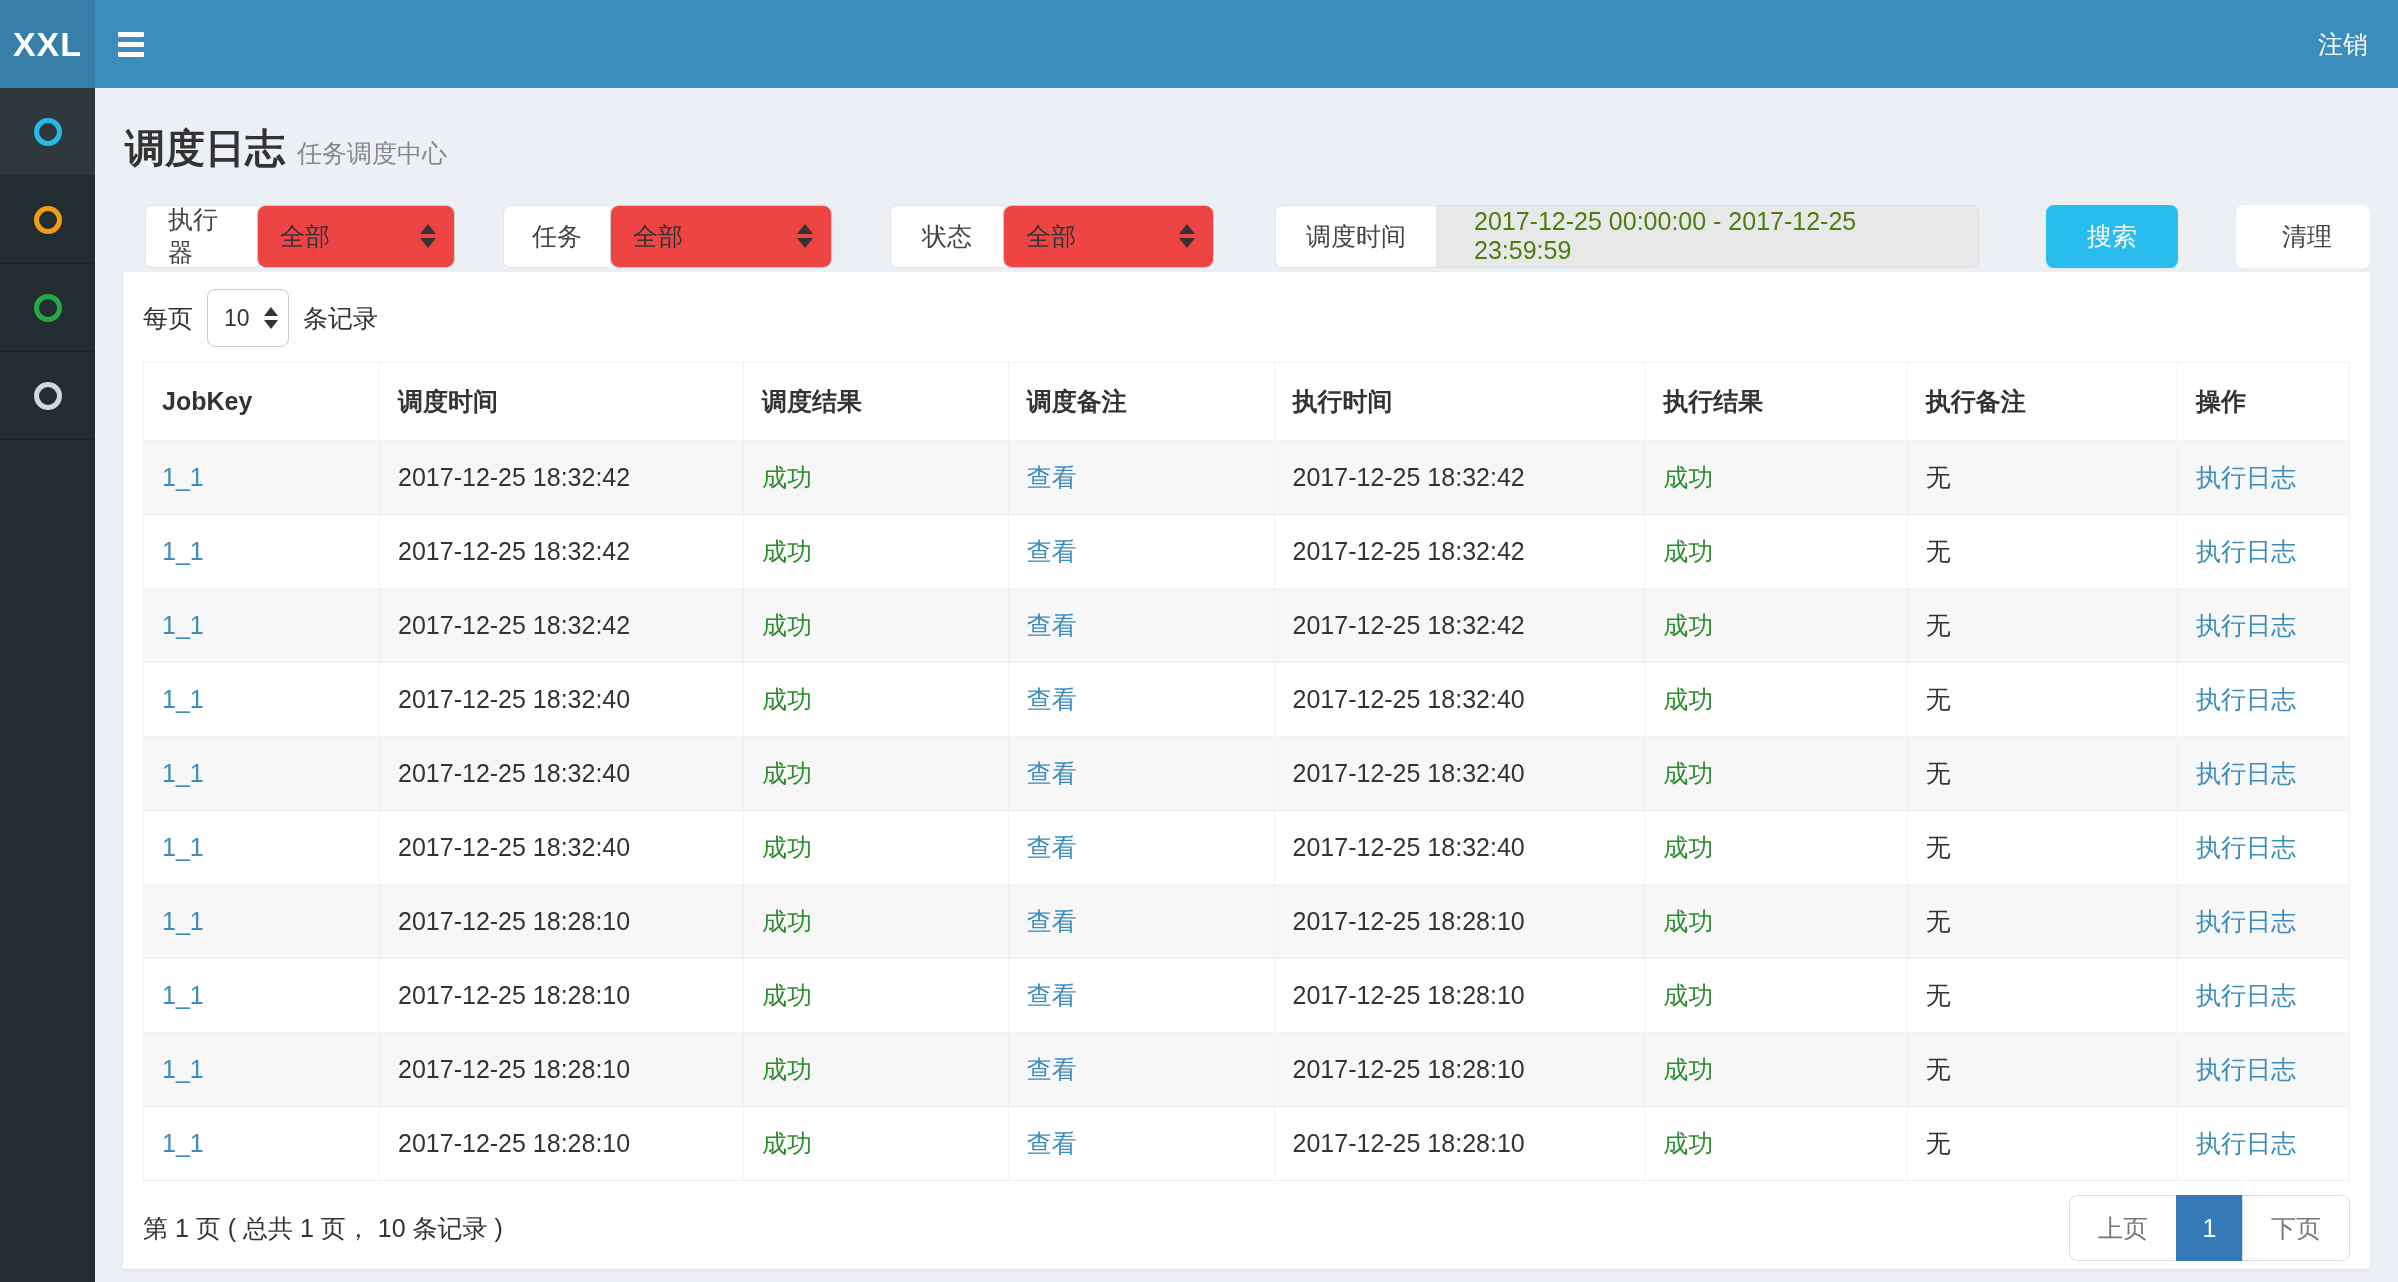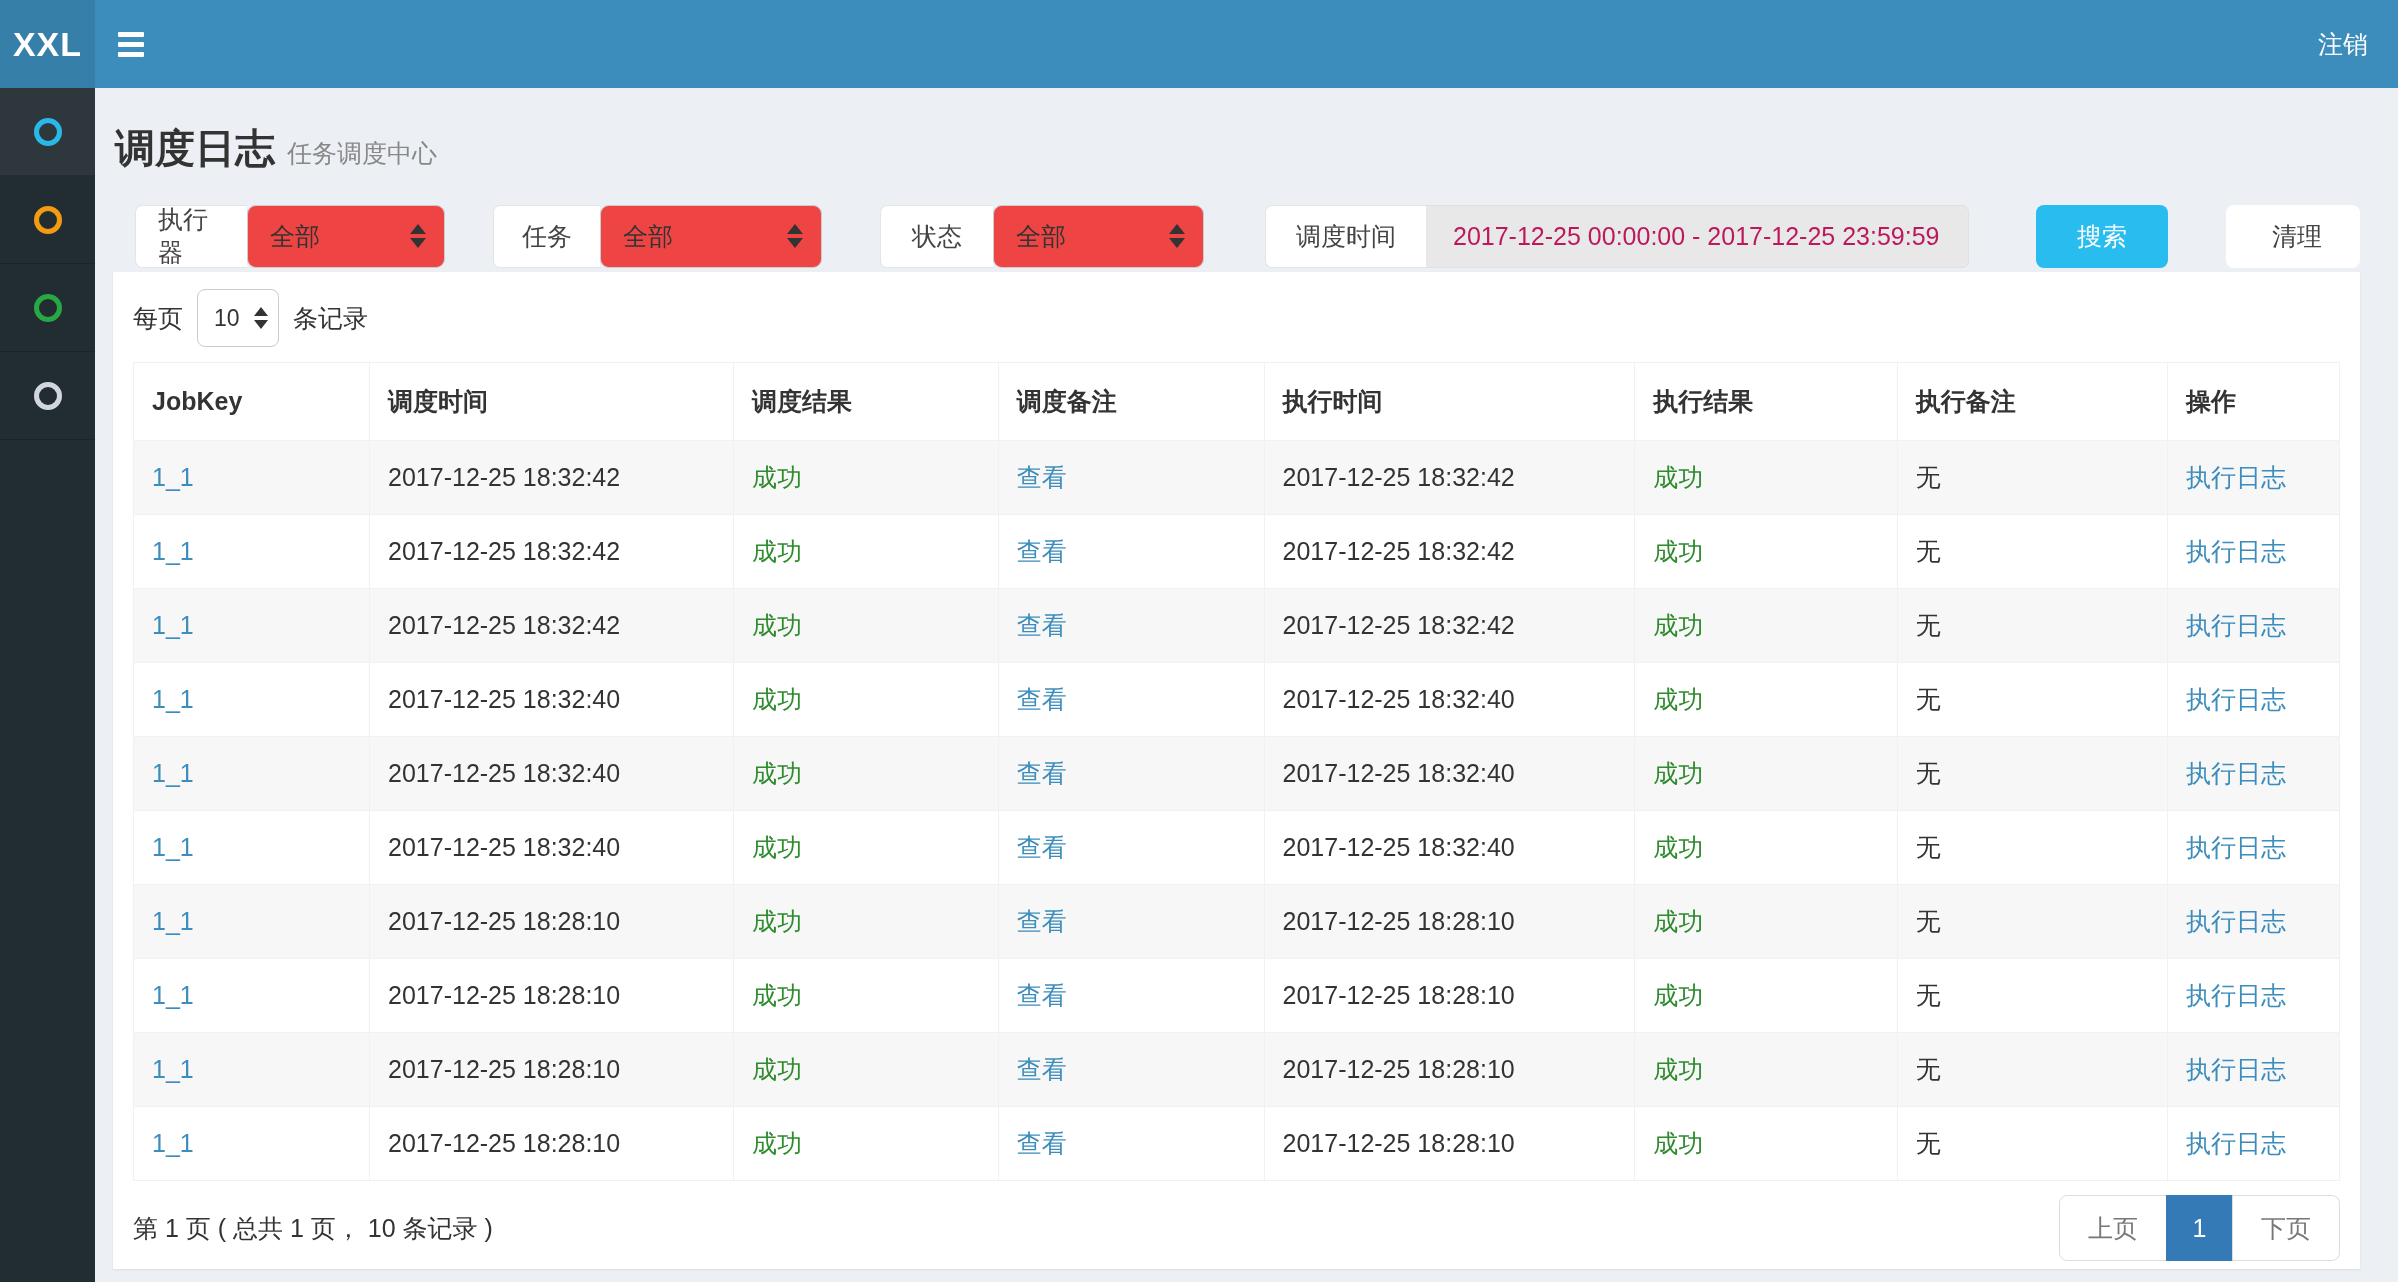--- a/index.html
+++ b/index.html
@@ -21,37 +21,37 @@
   .logout{color:#fff; font-size:25px; padding:0 30px; height:88px; display:flex; align-items:center; cursor:pointer;}
 
   
   .sidebar{position:absolute; left:0; top:88px; width:95px; height:1194px; background:var(--sidebar-bg);}
   .side-item{height:88px; display:flex; align-items:center; justify-content:center;
              border-bottom:1px solid rgba(0,0,0,0.18); cursor:pointer;}
   .side-item.active{background:rgba(255,255,255,0.05);}
   .ring{width:28px; height:28px; border-radius:50%; border:5px solid #fff; display:block;}
 
   
-  .content{position:absolute; left:85px; top:88px; width:2303px; height:1194px; padding:30px 26px 0 28px;}
+  .content{position:absolute; left:95px; top:88px; width:2303px; height:1194px; padding:30px 26px 0 28px;}
   .page-header{margin-bottom:22px; padding-left:2px;}
   .page-title{font-size:40px; font-weight:bold; color:#333; line-height:60px;}
   .page-subtitle{font-size:25px; color:#888; font-weight:normal; margin-left:12px;}
 
   
   .filters{display:flex; align-items:center; margin-left:22px; height:72px;}
   .igroup{display:flex; height:63px;}
   .addon{background:#fff; border:1px solid #e4e4e4; border-right:none; border-radius:7px 0 0 7px;
          display:flex; align-items:center; justify-content:center; font-size:25px; color:#444; padding:0 22px;}
   .selectbox{background:#ef4444; border:1px solid #ccc; border-radius:9px; display:flex; align-items:center;
              justify-content:space-between; padding:0 18px 0 22px; font-size:25px; color:#333; cursor:pointer;}
   .arrows{display:flex; flex-direction:column; gap:4px; align-items:center;}
   .arrows .up{width:0; height:0; border-left:8px solid transparent; border-right:8px solid transparent; border-bottom:10px solid #333;}
   .arrows .dn{width:0; height:0; border-left:8px solid transparent; border-right:8px solid transparent; border-top:10px solid #333;}
   .timeinput{background:#e8e8e8; border:1px solid #e0e0e0; border-left:none; border-radius:0 7px 7px 0;
-             display:flex; align-items:center; padding:0 27px; font-size:25px; color:#be185d; cursor:text;}
+             display:flex; align-items:center; padding:0 38px; font-size:25px; color:#4d7c0f; cursor:text;}
   .btn{height:63px; border:none; border-radius:8px; font-size:25px; cursor:pointer;
        font-family:"Liberation Sans","DejaVu Sans",sans-serif;}
   .btn-search{width:132px; background:var(--search-btn); color:#fff;}
   .btn-clear{width:134px; background:#fff; color:#444;padding-left:8px;}
 
   
   .panel{background:#fff; width:2247px; height:997px; padding:16px 20px 0 20px;
          box-shadow:0 1px 2px rgba(0,0,0,0.08);}
   .pagesize-row{display:flex; align-items:center; height:60px; margin-bottom:14px; font-size:25px; color:#333;}
   .pagesize-select{width:82px; height:58px; margin:0 14px; background:#fff; border:1px solid #ccc; border-radius:8px;

